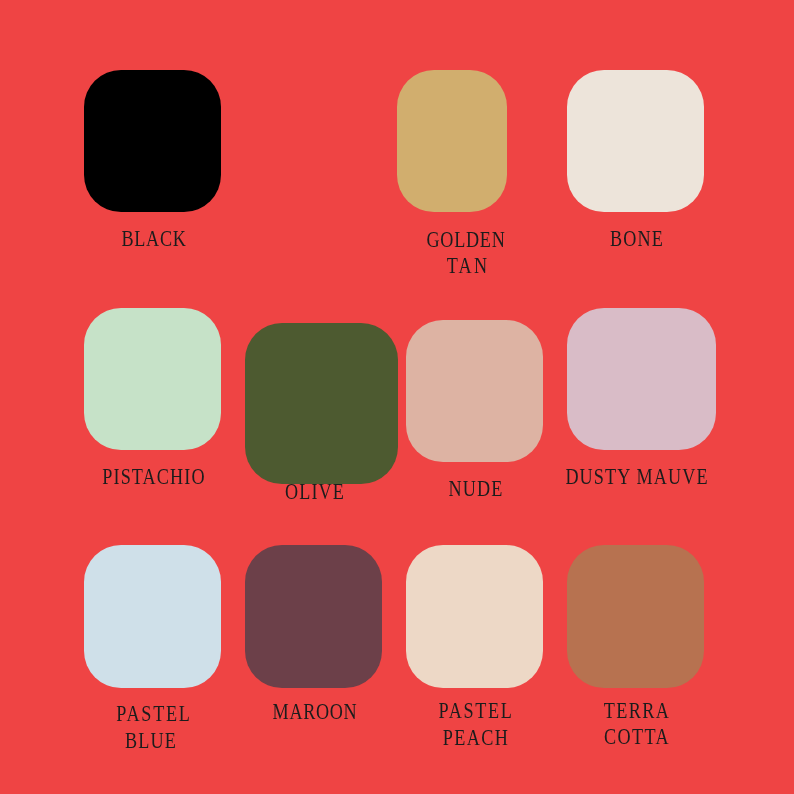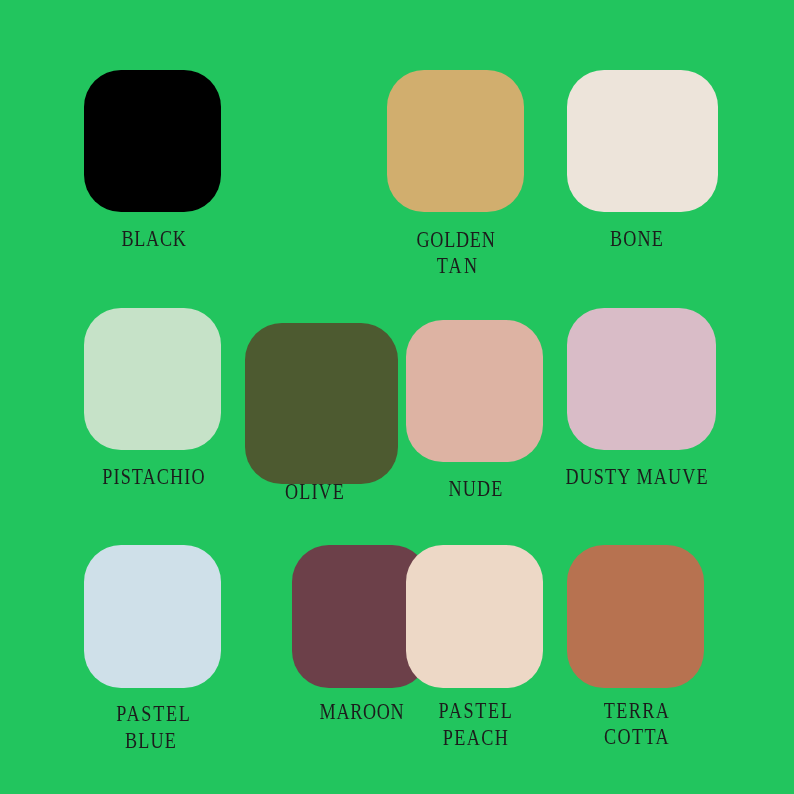--- a/index.html
+++ b/index.html
@@ -8,21 +8,21 @@
     padding: 0;
     width: 794px;
     height: 794px;
     background: #ffffff;
     overflow: hidden;
   }
   #palette {
     position: relative;
     width: 794px;
     height: 794px;
-    background: #22c55e;
+    background: #ef4444;
   }
   .swatch-cell {
     position: absolute;
   }
   .swatch {
     position: absolute;
     left: 0;
     top: 0;
     width: 100%;
     height: 100%;
@@ -66,28 +66,28 @@
 </head>
 <body>
 
 <div id="palette">
   <div class="swatch-cell" style="left: 84px; top: 69.6px; width: 137px; height: 142.6px;">
     <div class="swatch" style="background: rgb(0, 0, 0);"></div>
     <div class="swatch-label">
       <div class="label-line" style="top: 160.6px; left: -120.5px; letter-spacing: 0.9px;">BLACK</div>
     </div>
   </div>
-  <div class="swatch-cell" style="left: 387px; top: 69.6px; width: 137px; height: 142.6px;">
+  <div class="swatch-cell" style="left: 397px; top: 69.6px; width: 110px; height: 142.6px;">
     <div class="swatch" style="background: rgb(209, 174, 110);"></div>
     <div class="swatch-label">
       <div class="label-line" style="top: 161.1px; left: -120.8px; letter-spacing: 0.9px;">GOLDEN</div>
       <div class="label-line" style="top: 187.6px; left: -119.4px; letter-spacing: 2.8px;">TAN</div>
     </div>
   </div>
-  <div class="swatch-cell" style="left: 567px; top: 69.6px; width: 151px; height: 142.6px;">
+  <div class="swatch-cell" style="left: 567px; top: 69.6px; width: 137px; height: 142.6px;">
     <div class="swatch" style="background: rgb(237, 228, 218);"></div>
     <div class="swatch-label">
       <div class="label-line" style="top: 160.6px; left: -120px;">BONE</div>
     </div>
   </div>
   <div class="swatch-cell" style="left: 84px; top: 307.7px; width: 137px; height: 142.6px;">
     <div class="swatch" style="background: rgb(198, 226, 200);"></div>
     <div class="swatch-label">
       <div class="label-line" style="top: 160px; left: -120px;">PISTACHIO</div>
     </div>
@@ -110,21 +110,21 @@
       <div class="label-line" style="top: 160.2px; left: -119.6px;">DUSTY MAUVE</div>
     </div>
   </div>
   <div class="swatch-cell" style="left: 84px; top: 545.4px; width: 137px; height: 142.6px;">
     <div class="swatch" style="background: rgb(207, 224, 233);"></div>
     <div class="swatch-label">
       <div class="label-line" style="top: 159.8px; left: -120px; letter-spacing: 2.2px;">PASTEL</div>
       <div class="label-line" style="top: 186.3px; left: -123px;">BLUE</div>
     </div>
   </div>
-  <div class="swatch-cell" style="left: 245px; top: 545.4px; width: 137px; height: 142.6px; margin-left: 47px;">
+  <div class="swatch-cell" style="left: 245px; top: 545.4px; width: 137px; height: 142.6px;">
     <div class="swatch" style="background: rgb(108, 64, 73);"></div>
     <div class="swatch-label">
       <div class="label-line" style="top: 157.6px; left: -120.1px; letter-spacing: 0.85px;">MAROON</div>
     </div>
   </div>
   <div class="swatch-cell" style="left: 406.2px; top: 545.4px; width: 137px; height: 142.6px;">
     <div class="swatch" style="background: rgb(237, 216, 198);"></div>
     <div class="swatch-label">
       <div class="label-line" style="top: 156.6px; left: -120.1px; letter-spacing: 2.1px;">PASTEL</div>
       <div class="label-line" style="top: 183.4px; left: -120px; letter-spacing: 1.7px;">PEACH</div>

